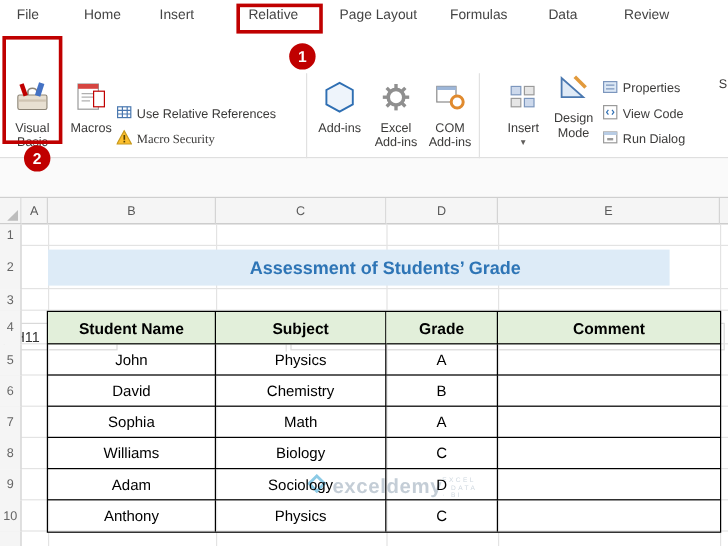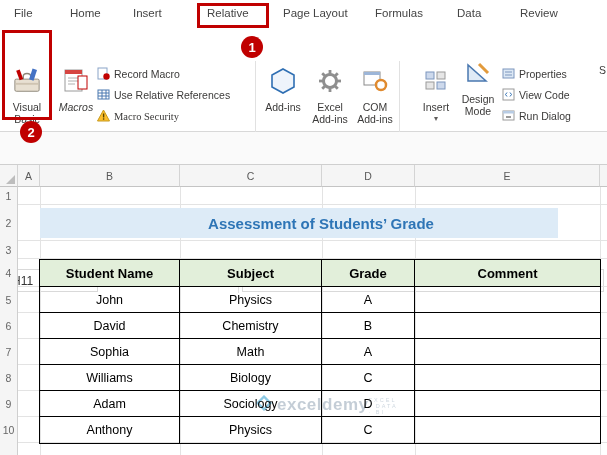--- a/index.html
+++ b/index.html
@@ -93,43 +93,34 @@
           <rect x="3" y="13" width="26" height="13" rx="1.5" fill="#e8e0d2" stroke="#8d8577"></rect>
           <path d="M12 13 v-3 a4 3 0 0 1 8 0 v3" fill="none" stroke="#8d8577" stroke-width="1.5"></path>
           <rect x="6" y="3" width="4" height="11" fill="#c00000" transform="rotate(-20 8 8)"></rect>
           <rect x="20" y="2" width="5" height="12" fill="#4472c4" transform="rotate(18 22 8)"></rect>
           <rect x="4" y="17" width="24" height="2" fill="#cfc4b2"></rect>
         </svg>
       </span>
       <span>Visual Basic</span>
     </div>
 
-    <div class="bigbtn" style="left:55px; top:33px; width:42px;font-style:italic;">
+    <div class="bigbtn" style="left:55px; top:33px; width:42px;">
       <span class="icon">
         <svg width="26" height="26" viewBox="0 0 26 26">
           <rect x="2" y="2" width="17" height="21" fill="#fff" stroke="#9a9a9a"></rect>
           <rect x="2" y="2" width="17" height="4" fill="#d64541"></rect>
           <line x1="5" y1="10" x2="16" y2="10" stroke="#b0b0b0"></line>
           <line x1="5" y1="13" x2="16" y2="13" stroke="#b0b0b0"></line>
           <line x1="5" y1="16" x2="12" y2="16" stroke="#b0b0b0"></line>
           <rect x="15" y="8" width="9" height="13" fill="#fff" stroke="#c00000"></rect>
         </svg>
       </span>
       <span>Macros</span>
     </div>
 
-    <div class="smallbtn" style="left:97px; top:37px;">
-      <span>
-        <svg width="13" height="13" viewBox="0 0 13 13">
-          <rect x="1" y="1" width="9" height="11" fill="#fff" stroke="#8aa4c8"></rect>
-          <circle cx="9.5" cy="9.5" r="3.2" fill="#c00000"></circle>
-        </svg>
-      </span>
-      <span>Record Macro</span>
-    </div>
 
     <div class="smallbtn" style="left:97px; top:58px;">
       <span>
         <svg width="13" height="13" viewBox="0 0 13 13">
           <rect x="1" y="2" width="11" height="9" fill="#fff" stroke="#4a78b0"></rect>
           <line x1="1" y1="5" x2="12" y2="5" stroke="#4a78b0"></line>
           <line x1="1" y1="8" x2="12" y2="8" stroke="#4a78b0"></line>
           <line x1="5" y1="2" x2="5" y2="11" stroke="#4a78b0"></line>
           <line x1="9" y1="2" x2="9" y2="11" stroke="#4a78b0"></line>
         </svg>

